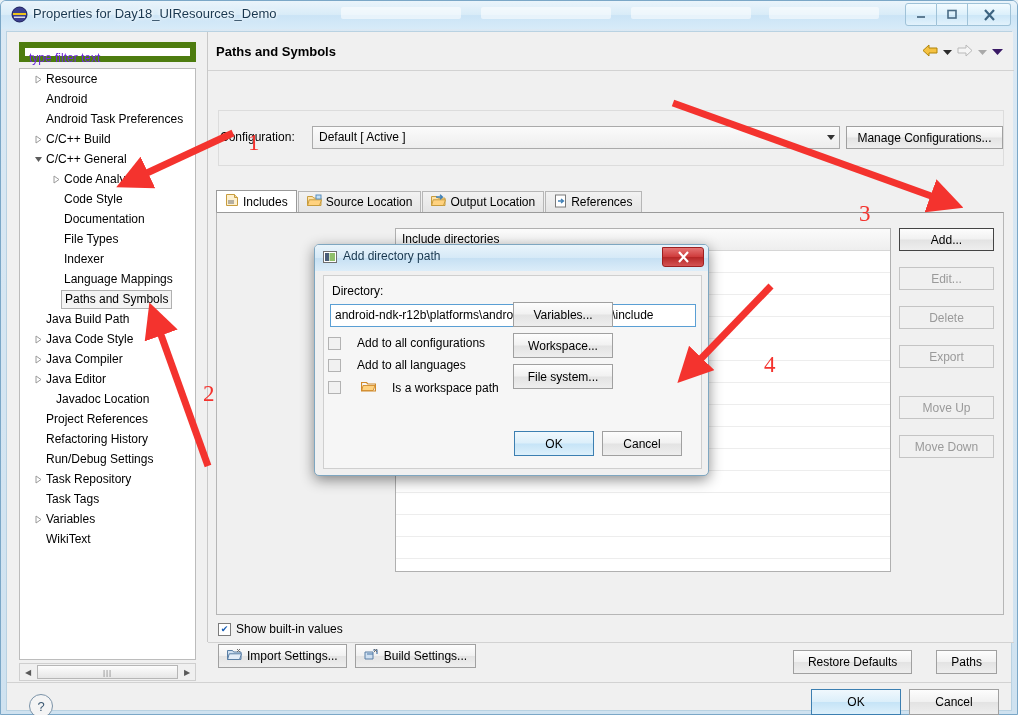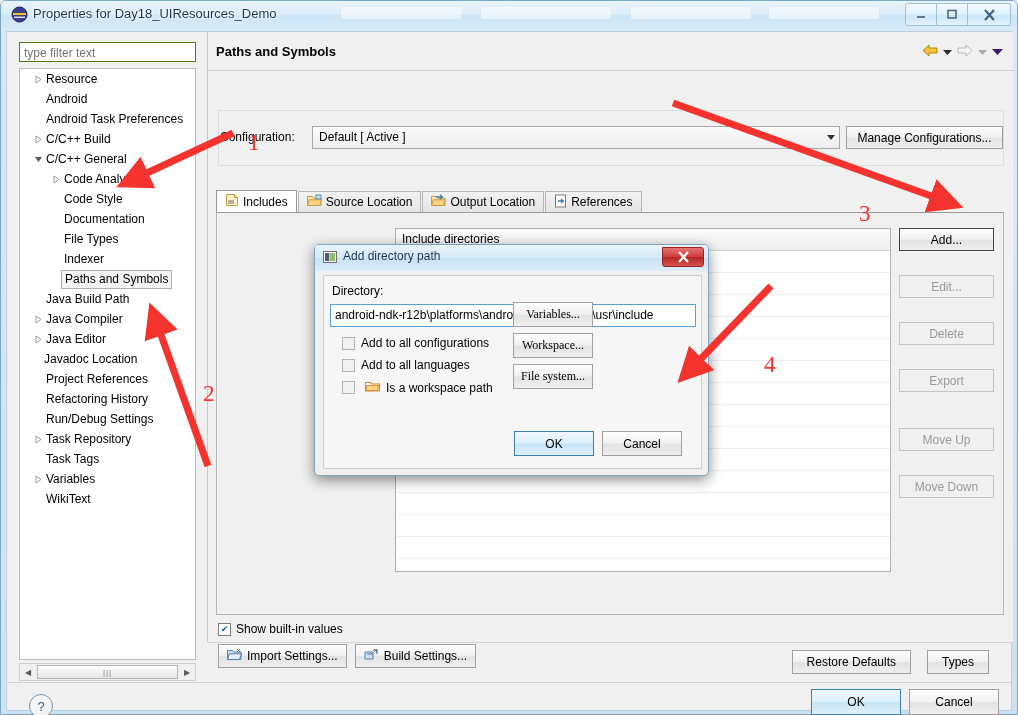--- a/index.html
+++ b/index.html
@@ -45,22 +45,22 @@
     position:absolute;left:5px;top:30px;width:1006px;height:680px;
     background:#f0f0f0;border:1px solid #b9d2e2;box-sizing:border-box;
   }
   
   .leftpane{
     position:absolute;left:6px;top:6px;width:190px;height:645px;
     background:#f0f0f0;
   }
   .filterbox{
     position:absolute;left:6px;top:4px;width:177px;height:20px;
-    background:#fff;border:1px solid #4d7c0f;box-sizing:border-box;
-    font-size:12px;color:#737373;padding:2px 4px;line-height:16px;
+    background:#fff;border:6px solid #4d7c0f;box-sizing:border-box;
+    font-size:12px;color:#6d28d9;padding:2px 4px;line-height:16px;
   }
   .tree{
     position:absolute;left:6px;top:30px;width:177px;height:592px;
     background:#fff;border:1px solid #bcbcbc;box-sizing:border-box;
     overflow:hidden;
   }
   .trow{position:relative;height:20px;line-height:20px;white-space:nowrap;font-size:12px;}
   .trow .arw{
     position:absolute;top:6px;width:8px;height:8px;color:#7a7a7a;font-size:8px;line-height:8px;
   }
@@ -143,33 +143,33 @@
     margin:4px 0 0 10px;display:inline-block;padding:1px 5px;font-size:12px;
     background:#f2f2f2;border:1px solid #bdbdbd;
   }
   .incbox{
     position:absolute;left:178px;top:15px;width:496px;height:344px;
     background:#fff;border:1px solid #b0b0b0;box-sizing:border-box;
     overflow:hidden;
   }
   .incrow{height:21px;border-bottom:1px solid #ededed;}
   .sidebtns{position:absolute;left:682px;top:15px;width:95px;}
-  .sidebtns .btn{width:95px;height:23px;margin-bottom:24px;}
+  .sidebtns .btn{width:95px;height:23px;margin-bottom:16px;}
   .gap{height:12px;}
   .chkline{position:absolute;left:10px;top:590px;display:flex;align-items:center;gap:5px;font-size:12px;}
   .cb{
     width:13px;height:13px;background:#fff;border:1px solid #7b7b7b;box-sizing:border-box;
     display:flex;align-items:center;justify-content:center;font-size:9px;color:#1a5fb4;
   }
   .cb.grey{background:#f1f1f1;border-color:#b3b3b3;}
   .iobtns{position:absolute;left:10px;top:612px;display:flex;gap:8px;}
   .iobtns .btn{height:24px;gap:5px;padding:0 8px;}
   .sep{position:absolute;left:200px;top:610px;width:806px;height:1px;background:#d2d2d2;}
   .sep2{position:absolute;left:0;top:650px;width:1004px;height:1px;background:#d2d2d2;}
-  .bottomrow{position:absolute;right:24px;top:618px;display:flex;gap:16px;}
+  .bottomrow{position:absolute;right:16px;top:618px;display:flex;gap:24px;}
   .bottomrow .btn{height:24px;padding:0 14px;}
   .footer{position:absolute;right:12px;top:657px;display:flex;gap:8px;}
   .footer .btn{width:90px;height:26px;}
   .btn.default{
     border:1px solid #3c7fb1;
     background:linear-gradient(180deg,#f0f8fd 0%,#dceffa 48%,#c6e4f7 52%,#ddf0fb 100%);
   }
   .helpicon{
     position:absolute;left:22px;top:662px;width:22px;height:22px;border-radius:50%;
     border:1px solid #7b93a8;color:#3d5a74;font-size:13px;
@@ -202,23 +202,23 @@
   .dirlabel{position:absolute;left:8px;top:8px;font-size:12px;}
   .dirinput{
     position:absolute;left:6px;top:28px;width:366px;height:23px;
     background:#fff;border:1px solid #5a9fd4;box-sizing:border-box;
     font-size:12px;padding:3px 4px;white-space:nowrap;overflow:hidden;
   }
   .dirinput .selhl{background:#2f86de;color:#fff;}
   .dirinput .caretbar{
     display:inline-block;width:1px;height:13px;background:#d08a2a;vertical-align:-2px;
   }
-  .subchk{position:absolute;left:18px;display:flex;align-items:center;gap:6px;font-size:12px;justify-content:flex-end;}
+  .subchk{position:absolute;left:4px;display:flex;align-items:center;gap:16px;font-size:12px;justify-content:flex-end;}
   .subbtn{
-    position:absolute;width:80px;height:25px;font-family:Liberation Serif, serif;
+    position:absolute;width:100px;height:25px;
   }
   .okrow{position:absolute;left:190px;top:155px;display:flex;gap:8px;}
   .okrow .btn{width:80px;height:25px;}
   
   .overlay{position:absolute;left:0;top:0;width:1018px;height:715px;pointer-events:none;}
   .num{
     position:absolute;color:#f4332e;font-size:23px;font-family:"Liberation Serif",serif;
   }
 </style>
 </head>
@@ -298,40 +298,49 @@
           </div>
           <div class="trow">
             <span class="lbl" style="left: 44px;">Documentation</span>
           </div>
           <div class="trow">
             <span class="lbl" style="left: 44px;">File Types</span>
           </div>
           <div class="trow">
             <span class="lbl" style="left: 44px;">Indexer</span>
           </div>
+          <div class="trow">
+            <span class="lbl" style="left: 44px;">Language Mappings</span>
+          </div>
           <div class="trow sel">
             <span class="lbl" style="left: 44px;">Paths and Symbols</span>
           </div>
           <div class="trow">
             <span class="lbl" style="left: 26px;">Java Build Path</span>
           </div>
           <div class="trow">
             <span class="arw" style="left: 14px;"><svg width="9" height="9" viewBox="0 0 9 9">
                 <path d="M2 1 L7 4.5 L2 8z" fill="none" stroke="#9a9a9a" stroke-width="1"></path>
               </svg></span>
+            <span class="lbl" style="left: 26px;">Java Code Style</span>
+          </div>
+          <div class="trow">
+            <span class="arw" style="left: 14px;"><svg width="9" height="9" viewBox="0 0 9 9">
+                <path d="M2 1 L7 4.5 L2 8z" fill="none" stroke="#9a9a9a" stroke-width="1"></path>
+              </svg></span>
             <span class="lbl" style="left: 26px;">Java Compiler</span>
           </div>
           <div class="trow">
             <span class="arw" style="left: 14px;"><svg width="9" height="9" viewBox="0 0 9 9">
                 <path d="M2 1 L7 4.5 L2 8z" fill="none" stroke="#9a9a9a" stroke-width="1"></path>
               </svg></span>
             <span class="lbl" style="left: 26px;">Java Editor</span>
           </div>
           <div class="trow">
-            <span class="lbl" style="left: 24px;">Javadoc Location</span>
+            <span class="lbl" style="left: 36px;">Javadoc Location</span>
           </div>
           <div class="trow">
             <span class="lbl" style="left: 26px;">Project References</span>
           </div>
           <div class="trow">
             <span class="lbl" style="left: 26px;">Refactoring History</span>
           </div>
           <div class="trow">
             <span class="lbl" style="left: 26px;">Run/Debug Settings</span>
           </div>
@@ -486,21 +495,21 @@
                 <path d="M3 6 h6 M9 2 h4 v4" fill="none" stroke="#4a76a8" stroke-width="1.2"></path>
                 <path d="M10 1 l3 3 M13 1 l-3 3" stroke="#6d6d6d" stroke-width="1"></path>
               </svg></span>
             <span>Build Settings...</span>
           </div>
         </div>
 
       <div class="sep" style="left:0;top:610px;width:806px;"></div>
       <div class="bottomrow" id="pagebtns">
           <div class="btn">Restore Defaults</div>
-          <div class="btn">Types</div>
+          <div class="btn">Paths</div>
         </div>
     </div>
 
     <div class="sep2"></div>
     <div class="helpicon">?</div>
     <div class="footer" id="footerbtns">
         <div class="btn default">OK</div>
         <div class="btn">Cancel</div>
       </div>
   </div>

